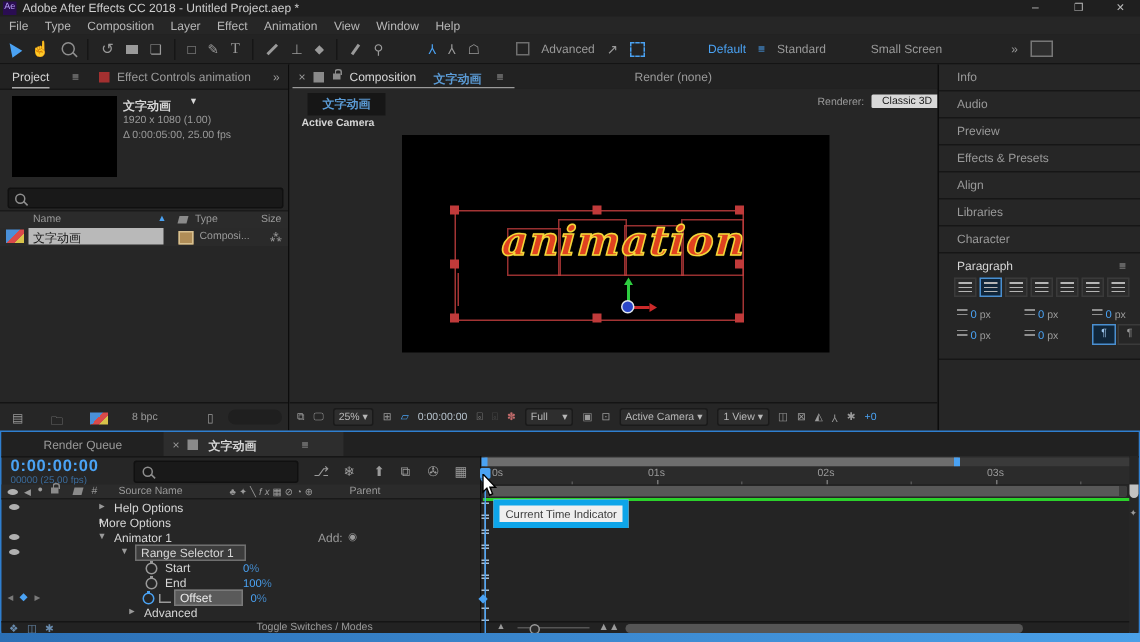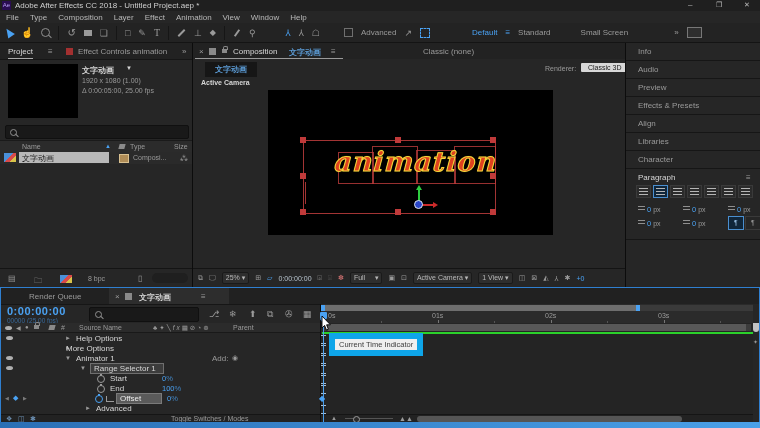--- a/index.html
+++ b/index.html
@@ -142,21 +142,21 @@
 
   <div class="r panel" style="left:193px;top:43px;width:432px;height:244px;box-sizing:border-box">
     <div class="r sep-b" style="left:0;top:0;width:432px;height:16px;background:#222">
       <span class="r dim txt" style="left:6px;top:4px">×</span>
       <span class="r" style="left:16px;top:5px;width:7px;height:7px;background:#8a8a8a"></span>
       <span class="r lock" style="left:29px;top:3px"></span>
       <span class="r bright txt" style="left:40px;top:4px">Composition</span>
       <span class="r txt" style="left:96px;top:4px;color:#5b9bd5;font-weight:bold">文字动画</span>
       <span class="r dim" style="left:138px;top:4px">≡</span>
       <span class="r" style="left:2px;top:15px;width:148px;height:1px;background:#9a9a9a"></span>
-      <span class="r dim txt" style="left:230px;top:4px">Classic  (none)</span>
+      <span class="r dim txt" style="left:230px;top:4px">Render  (none)</span>
     </div>
     <div class="r" style="left:0;top:16px;width:432px;height:17px;background:#262626">
       <span class="r txt" style="left:12px;top:3px;background:#161616;color:#5b9bd5;font-weight:bold;padding:2px 10px">文字动画</span>
       <span class="r dim txt" style="left:352px;top:6px;font-size:7px">Renderer:</span>
       <span class="r txt" style="left:388px;top:4px;background:#d8d8d8;color:#1a1a1a;font-size:7px;padding:1px 7px;border-radius:1px">Classic 3D</span>
     </div>
     <div class="r bright txt" style="left:8px;top:36px;font-weight:bold;font-size:7px">Active Camera</div>
 
     <div class="r" style="left:75px;top:47px;width:285px;height:145px;background:#000">
 
@@ -388,21 +388,21 @@
 
       <span class="r ibeam" style="left:0;top:31px"></span>
       <span class="r ibeam" style="left:0;top:41px"></span>
       <span class="r ibeam" style="left:0;top:51px"></span>
       <span class="r ibeam" style="left:0;top:61px"></span>
       <span class="r ibeam" style="left:0;top:71px"></span>
       <span class="r ibeam" style="left:0;top:81px"></span>
       <span class="r" style="left:-2px;top:90px;color:#4aa2f3;font-size:8px;z-index:42">◆</span>
       <span class="r ibeam" style="left:0;top:101px"></span>
 
-      <div class="r txt" style="left:8px;top:29px;background:#efefef;border:6px solid #0ea5e9;color:#3c3c3c;font-size:7.5px;padding:1px 4px;z-index:50">Current Time Indicator</div>
+      <div class="r txt" style="left:8px;top:29px;background:#efefef;border:4px solid #0ea5e9;color:#3c3c3c;font-size:7.5px;padding:1px 4px;z-index:50">Current Time Indicator</div>
 
       <svg class="cursor-svg" style="left:0;top:12px" width="11" height="16" viewBox="0 0 11 16">
         <polygon points="1,0 1,12 3.6,9.4 5.4,14 7.4,13.2 5.6,8.8 9.4,8.8" fill="#ffffff" stroke="#000000" stroke-width="0.9"></polygon>
       </svg>
 
       <div class="r" style="left:0;top:110px;width:432px;height:8px;background:#222;border-top:1px solid #151515">
         <span class="r dim" style="left:10px;top:0;font-size:6px">▲</span>
         <span class="r" style="left:24px;top:3px;width:48px;height:1px;background:#555"></span>
         <span class="r" style="left:32px;top:1px;width:5px;height:5px;border:1px solid #9a9a9a;border-radius:50%;background:#2a2a2a"></span>
         <span class="r dim" style="left:78px;top:0;font-size:7px">▲▲</span>

